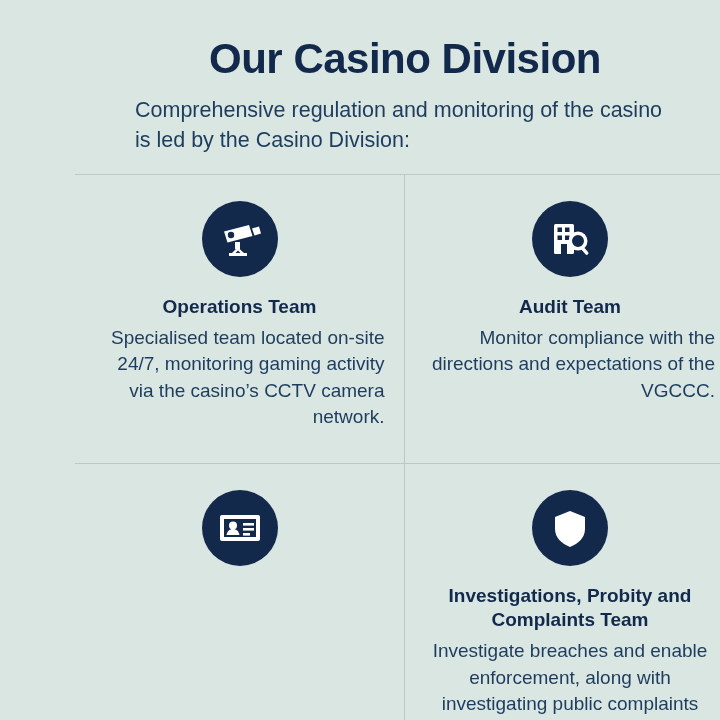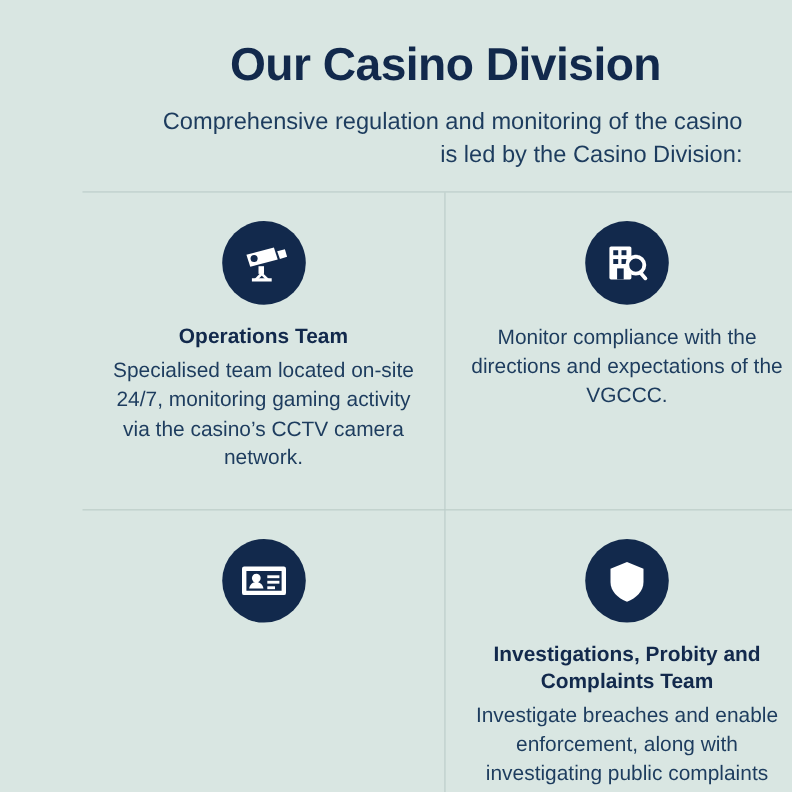--- a/index.html
+++ b/index.html
@@ -27,21 +27,21 @@
   .title {
     text-align: center;
     font-size: 42px;
     font-weight: bold;
     letter-spacing: -0.5px;
     color: #12294c;
     line-height: 1.1;
     margin: 8px 0 14px 0;
   }
   .subtitle {
-    text-align: right;
+    text-align: left;
     font-size: 21.5px;
     line-height: 1.38;
     color: #1d3c5e;
     margin: 0 auto 18px auto;
     max-width: 540px;
     font-weight: 400;
   }
   .grid {
     position: relative;
     flex: 1;
@@ -57,20 +57,21 @@
     display: flex;
     flex-direction: column;
     align-items: center;
     text-align: center;
   }
   .cell.left {
     border-right: 1px solid #b9cbc7;
   }
   .cell.top {
     border-bottom: 1px solid #b9cbc7;
+    text-align: right;
   }
   .icon-circle {
     width: 76px;
     height: 76px;
     border-radius: 50%;
     background: #12294c;
     display: flex;
     align-items: center;
     justify-content: center;
     margin-bottom: 18px;
@@ -132,20 +133,21 @@
             <rect x="17" y="10.5" width="4.5" height="4.5" fill="#12294c"></rect>
             <rect x="9.5" y="18.5" width="4.5" height="4.5" fill="#12294c"></rect>
             <rect x="17" y="18.5" width="4.5" height="4.5" fill="#12294c"></rect>
             <rect x="13" y="27" width="6" height="10" fill="#12294c"></rect>
             <circle cx="30" cy="24" r="9" fill="#12294c"></circle>
             <path d="M30 14.5 a9.5 9.5 0 1 1 0 19 a9.5 9.5 0 1 1 0 -19 z m0 3.5 a6 6 0 1 0 0 12 a6 6 0 1 0 0 -12 z"></path>
             <rect x="35.2" y="29.5" width="3.4" height="9" rx="1.7" transform="rotate(-42 36.9 34)"></rect>
           </g>
         </svg>
       </div>
+      <div class="card-title">Audit Team</div>
       <div class="card-body">Monitor compliance with the directions and expectations of the VGCCC.</div>
     </div>
 
     <div class="cell left">
       <div class="icon-circle">
         <svg width="44" height="44" viewBox="0 0 44 44" aria-hidden="true">
           <g fill="#ffffff">
             <path d="M4 9 h36 a2 2 0 0 1 2 2 v22 a2 2 0 0 1 -2 2 h-36 a2 2 0 0 1 -2 -2 v-22 a2 2 0 0 1 2 -2 z m2 4 v18 h32 v-18 z"></path>
             <circle cx="15" cy="19.5" r="4"></circle>
             <path d="M8.5 29 c0.7-4 3.3-6 6.5-6 s5.8 2 6.5 6 z"></path>

